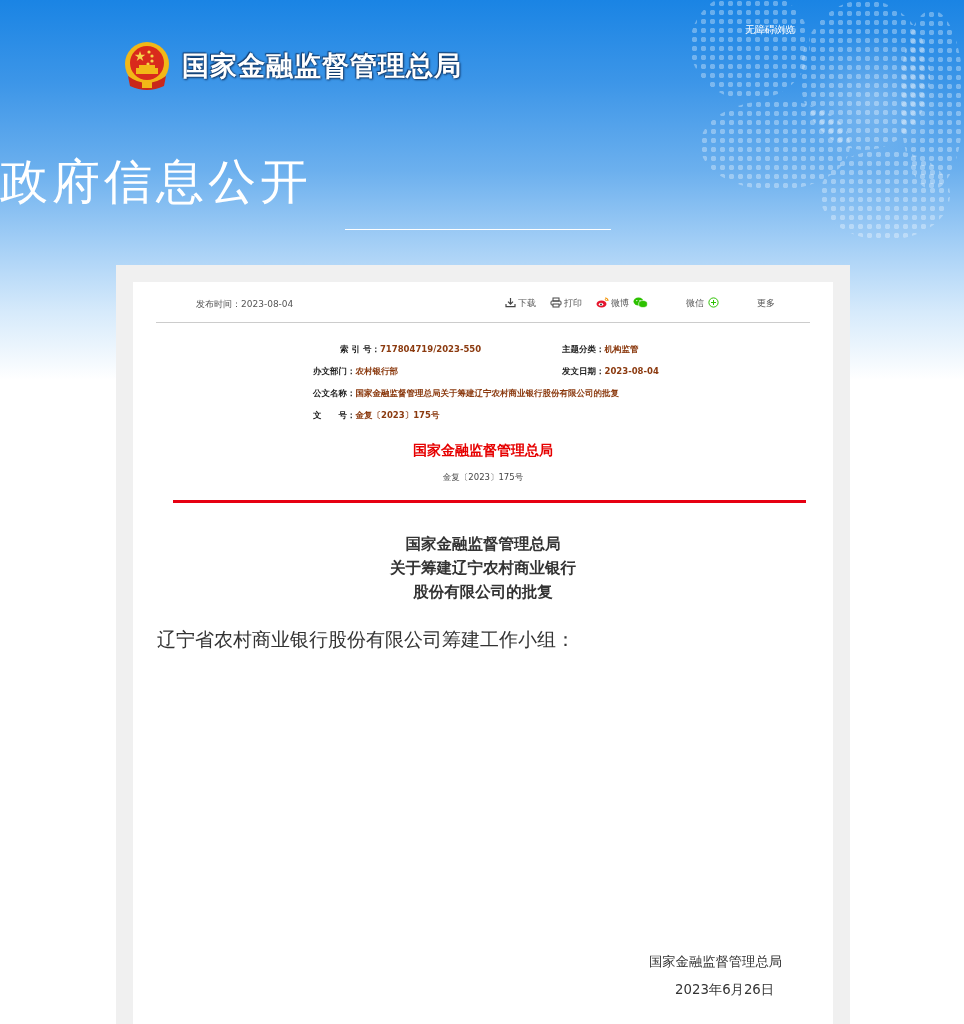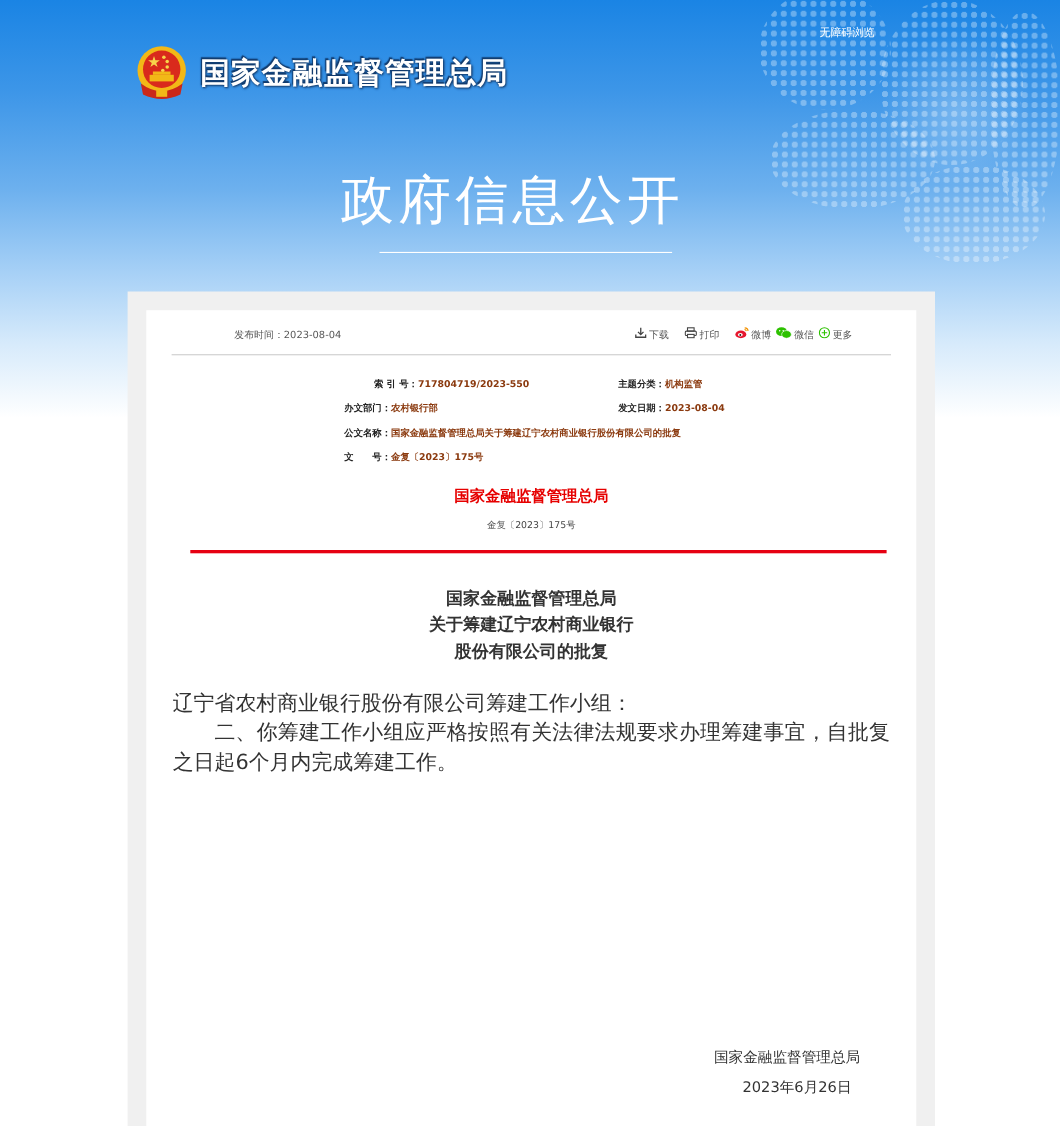--- a/index.html
+++ b/index.html
@@ -17,32 +17,32 @@
   .glow { position: absolute; border-radius: 50%;
     background: radial-gradient(circle, rgba(255,255,255,0.25) 0%, rgba(255,255,255,0) 70%); }
 
   .accessible-link { position: absolute; left: 745px; top: 23px; font-size: 10px; color: #ffffff; font-weight: normal; text-decoration: none; }
 
   .logo { position: absolute; left: 122px; top: 40px; display: flex; align-items: center; }
   .emblem { width: 50px; height: 52px; position: relative; }
   .site-name { margin-left: 10px; font-size: 27px; font-weight: bold; color: #ffffff; letter-spacing: 1px;
     text-shadow: 0 0 2px #123b6d, 1px 1px 2px #123b6d, -1px -1px 1px #123b6d; }
 
-  .section-title { position: absolute; left: 0; width: 932px; top: 150px; text-align: center;
+  .section-title { position: absolute; left: 0; width: 932px; top: 150px; 
     font-size: 48px; color: #ffffff; letter-spacing: 4px; font-weight: 500; }
   .section-rule { position: absolute; left: 345px; width: 266px; top: 229px; height: 1px; background: #ffffff; }
 
   .frame { position: absolute; left: 116px; top: 265px; width: 734px; height: 780px; background: #f0f0f0; }
   .card { position: absolute; left: 133px; top: 282px; width: 700px; height: 760px; background: #ffffff; }
 
-  .publish { position: absolute; left: 80px; top: 16px; font-size: 9px; color: #555; }
+  .publish { position: absolute; left: 63px; top: 16px; font-size: 9px; color: #555; }
   .tools { position: absolute; right: 58px; top: 15px; display: flex; align-items: flex-end; font-size: 9px; color: #555; }
   .tool { display: flex; align-items: center; margin-left: 10px; cursor: pointer; }
   .tool svg { margin-right: 2px; }
-  .tool.compact { margin-left: 4px; }
+  .tool.compact { margin-left: 4px; gap: 36px; }
   .top-rule { position: absolute; left: 23px; top: 40px; width: 654px; height: 1px; background: #cccccc; }
 
   .meta { position: absolute; left: 180px; top: 62px; width: 420px; font-size: 8.5px; font-weight: bold; }
   .meta-row { position: absolute; white-space: nowrap; }
   .meta-label { color: #222; display: inline-block; }
   .meta-value { color: #8b3a0f; }
 
   .red-title { position: absolute; left: 0; width: 700px; top: 160px; text-align: center; font-size: 14px; font-weight: bold; color: #e60000; }
   .doc-num { position: absolute; left: 0; width: 700px; top: 190px; text-align: center; font-size: 8.5px; color: #444; }
   .red-rule { position: absolute; left: 40px; width: 633px; top: 218px; height: 3px; background: #e60012; }
@@ -179,20 +179,19 @@
   <div class="red-rule"></div>
 
   <div class="doc-title">
     <div>国家金融监督管理总局</div>
     <div>关于筹建辽宁农村商业银行</div>
     <div>股份有限公司的批复</div>
   </div>
 
   <div class="body-text">
     <p>辽宁省农村商业银行股份有限公司筹建工作小组：</p>
-    <p class="indent">二、你筹建工作小组应严格按照有关法律法规要求办理筹建事宜，自批复之日起6个月内完成筹建工作。</p>
   </div>
 
   <div class="signature">
     <div>国家金融监督管理总局</div>
     <div class="sig-date">2023年6月26日</div>
   </div>
 </div>
 
 </body></html>

